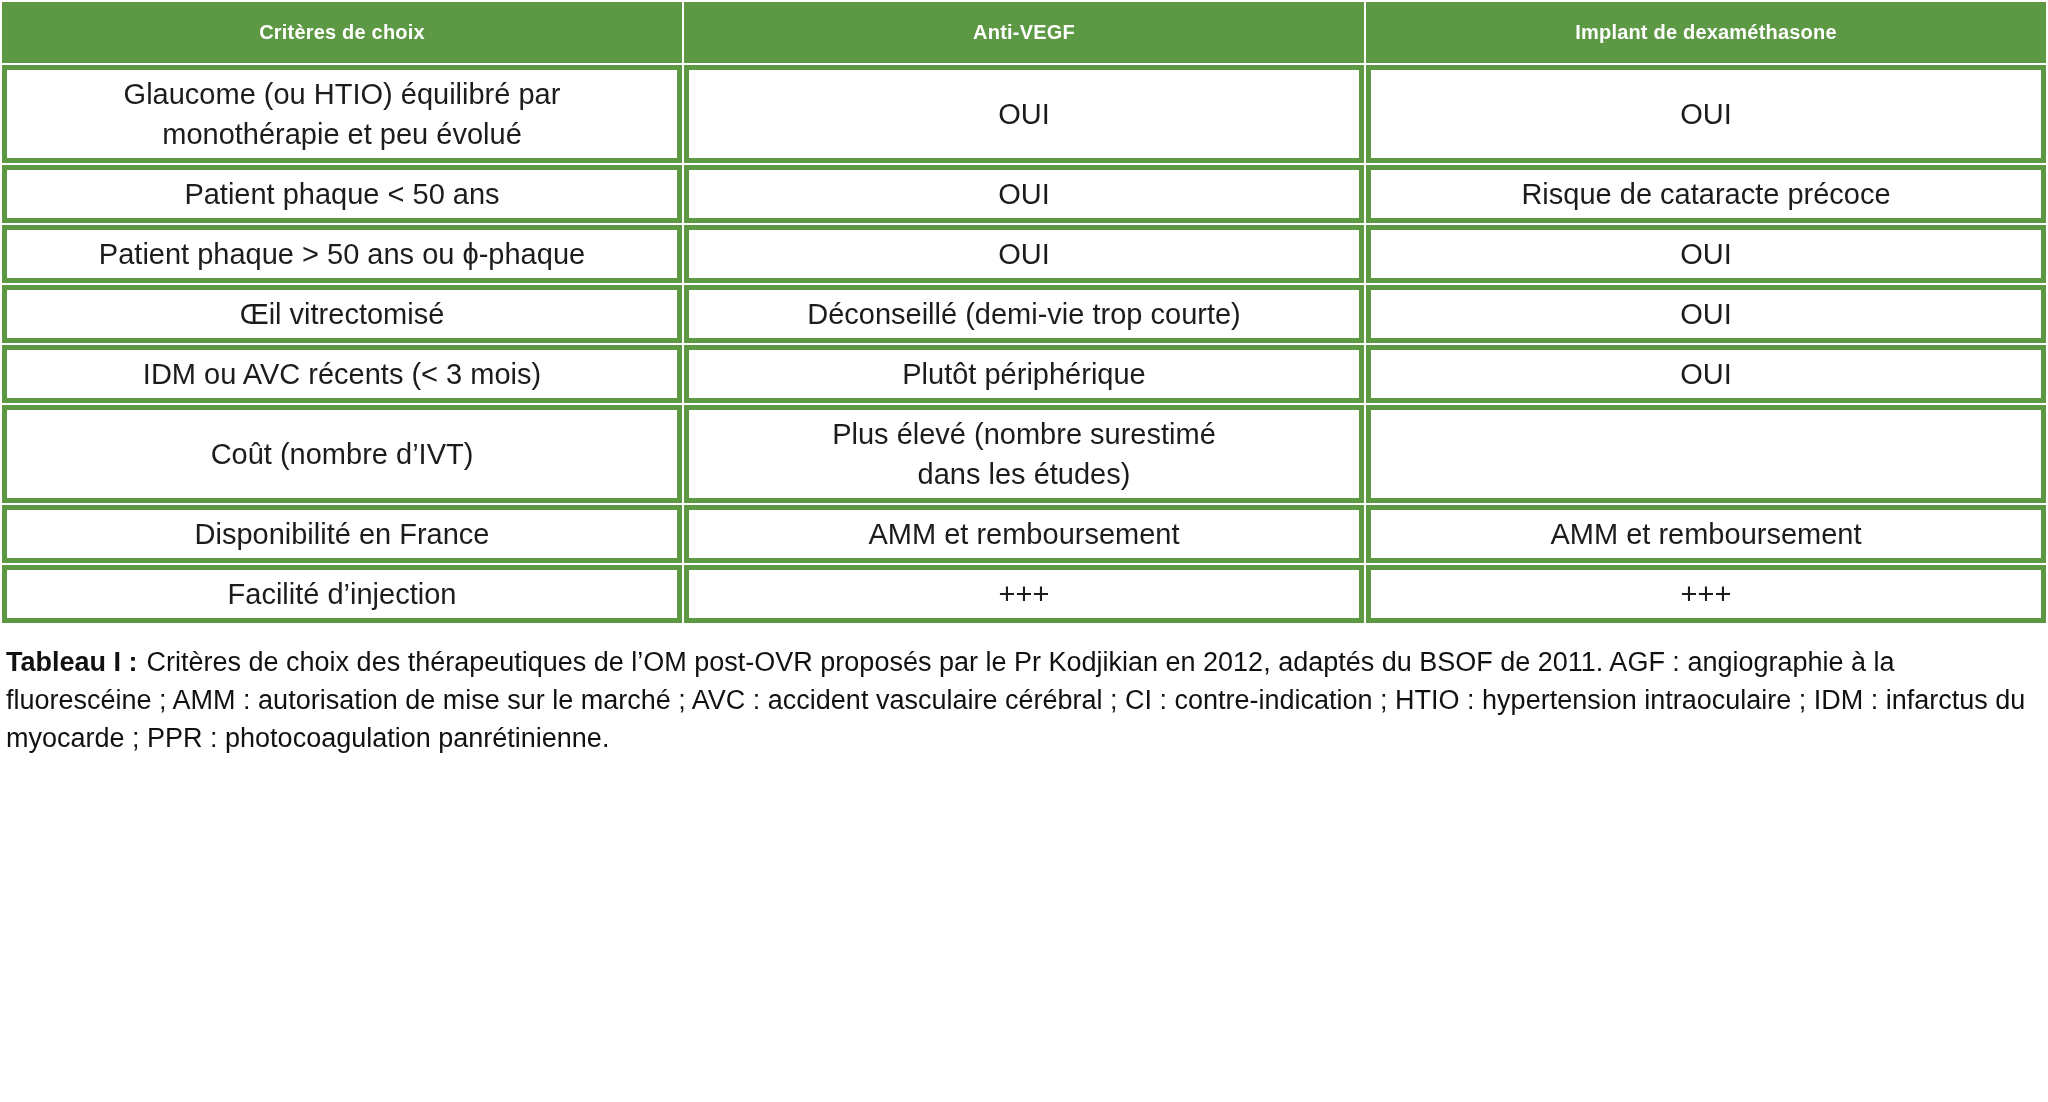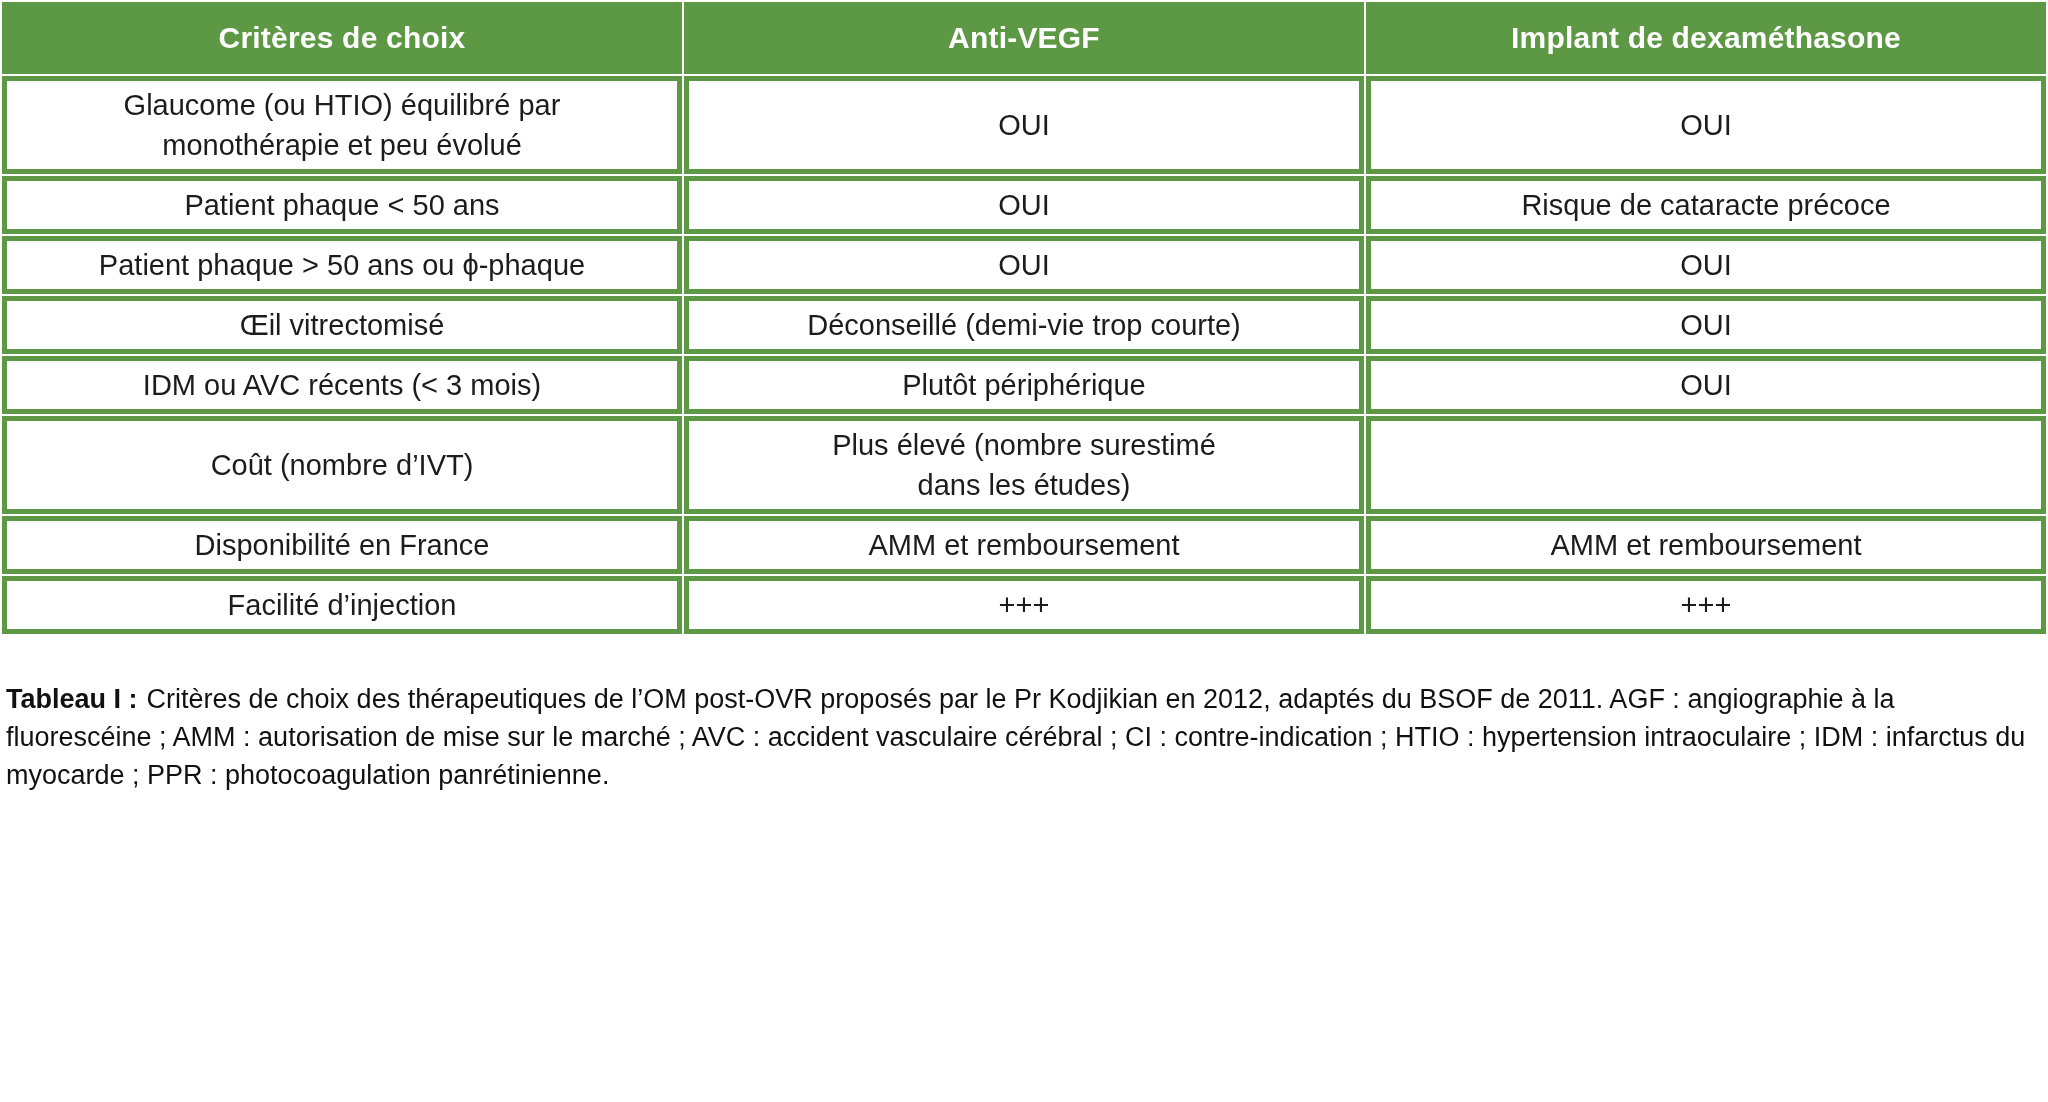--- a/index.html
+++ b/index.html
@@ -19,42 +19,42 @@
   table.criteria{
     width:2048px;
     border-collapse:separate;
     border-spacing:2px;
     table-layout:fixed;
   }
   table.criteria th{
     background:var(--green);
     border:5px solid var(--green);
     color:#ffffff;
-    font-size:30px;
+    font-size:20px;
     font-weight:bold;
     height:44px;
     padding:14px 10px;
     text-align:center;
     vertical-align:middle;
     letter-spacing:0.2px;
   }
   table.criteria td{
     border:5px solid var(--green);
     background:#ffffff;
     font-size:29px;
     color:var(--body-text);
     height:46px;
     line-height:40px;
     padding:4px 16px;
     text-align:center;
     vertical-align:middle;
     white-space:pre-line;
   }
   .caption{
-    margin:44px 6px 0 6px;
+    margin:18px 6px 0 6px;
     font-size:27px;
     line-height:38px;
     color:#111111;
   }
   .caption strong{
     font-weight:bold;
     margin-right:9px;
   }
 </style>
 </head>

